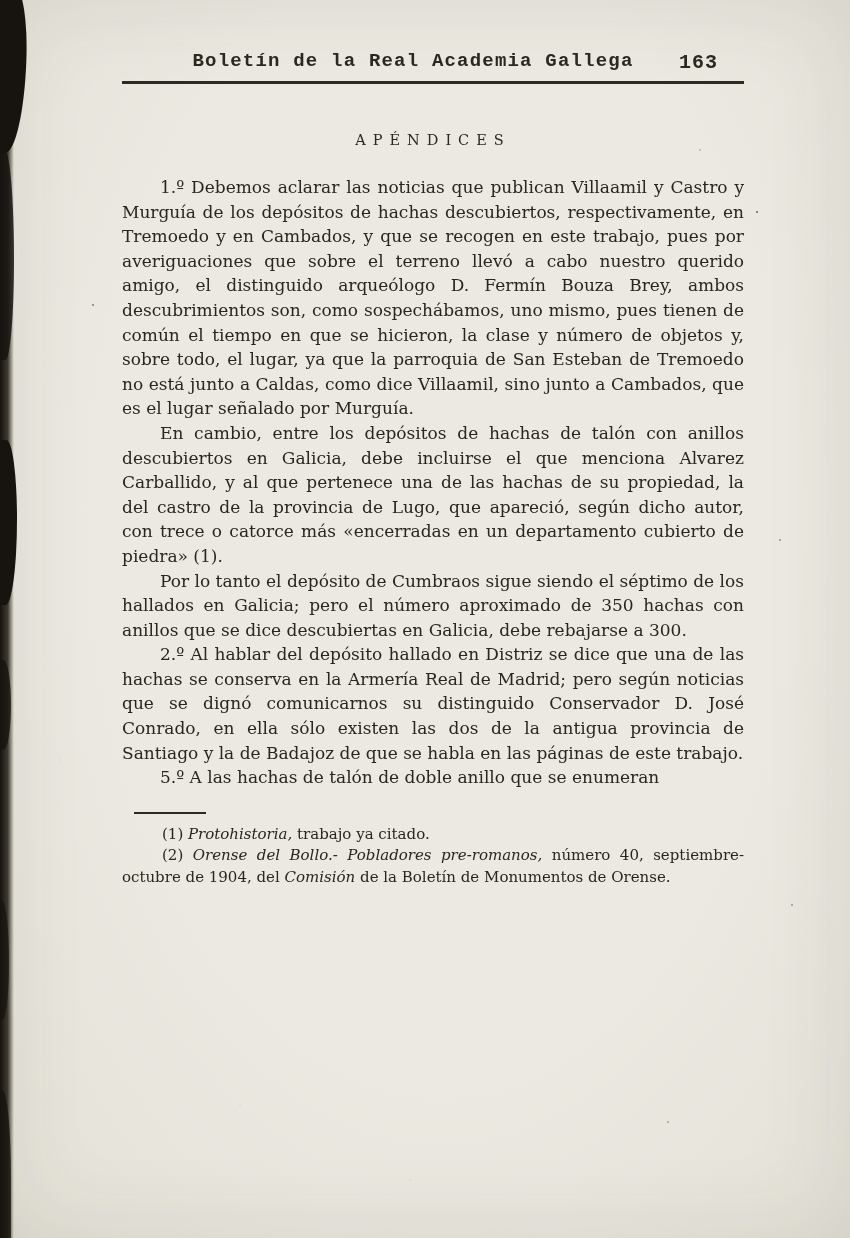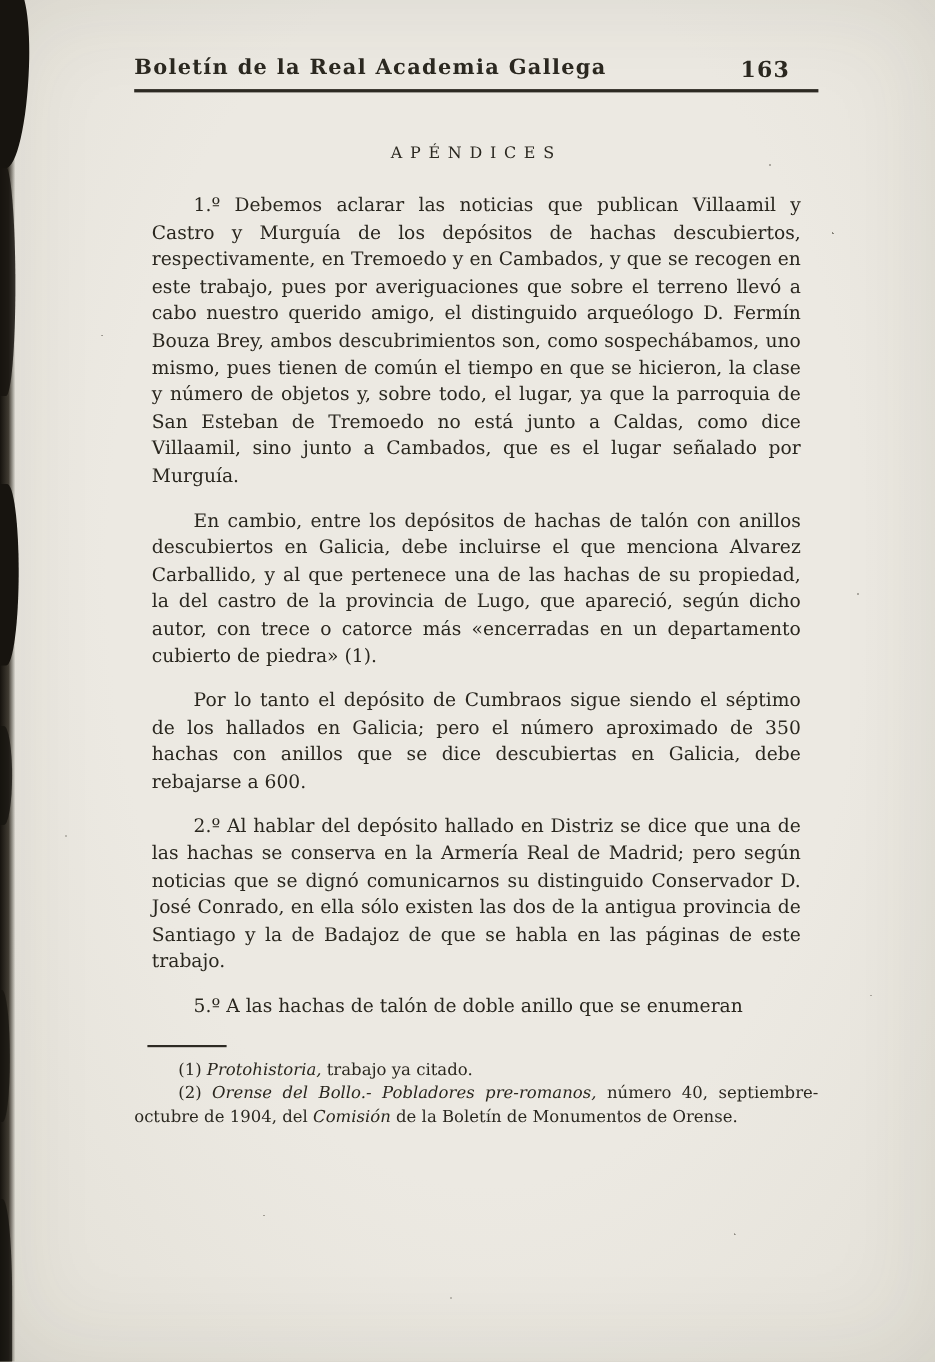--- a/index.html
+++ b/index.html
@@ -51,25 +51,27 @@
 
   .content {
     position: absolute;
     left: 122px;
     right: 106px;
     top: 50px;
   }
 
   .header-row {
     position: relative;
+    text-align: center;
     font-size: 19px;
     font-weight: bold;
     letter-spacing: 1.2px;
     color: #2b2820;
     padding-right: 40px; 
+    font-family: Liberation Mono, monospace;
   }
   .page-num {
     position: absolute;
     right: 26px;
     top: 1px;
     font-size: 20px;
     font-weight: bold;
     letter-spacing: 1px;
   }
   .header-rule {
@@ -87,21 +89,21 @@
     color: #2b2820;
   }
 
   .body-text {
     margin-top: 27px;
     font-size: 17px;
     line-height: 24.6px;
     text-align: justify;
     color: #29261e;
   }
-  .body-text p { margin: 16px; text-indent: 38px; }
+  .body-text p { margin: 0; text-indent: 38px; }
 
   .footnotes {
     margin-top: 22px;
     font-size: 15px;
     line-height: 21.6px;
     text-align: justify;
     color: #29261e;
   }
   .footnote-rule {
     width: 72px;
@@ -133,21 +135,21 @@
       <span>Boletín de la Real Academia Gallega</span>
       <span class="page-num">163</span>
     </div>
     <div class="header-rule"></div>
 
     <h1 class="section-title">APÉNDICES</h1>
 
     <div class="body-text">
       <p>1.º  Debemos aclarar las noticias que publican Villaamil y Castro y Murguía de los depósitos de hachas descubiertos, respectivamente, en Tremoedo y en Cambados, y que se recogen en este trabajo, pues por averiguaciones que sobre el terreno llevó a cabo nuestro querido amigo, el distinguido arqueólogo D. Fermín Bouza Brey, ambos descubrimientos son, como sospechábamos, uno mismo, pues tienen de común el tiempo en que se hicieron, la clase y número de objetos y, sobre todo, el lugar, ya que la parroquia de San Esteban de Tremoedo no está junto a Caldas, como dice Villaamil, sino junto a Cambados, que es el lugar señalado por Murguía.</p>
       <p>En cambio, entre los depósitos de hachas de talón con anillos descubiertos en Galicia, debe incluirse el que menciona Alvarez Carballido, y al que pertenece una de las hachas de su propiedad, la del castro de la provincia de Lugo, que apareció, según dicho autor, con trece o catorce más «encerradas en un departamento cubierto de piedra» (1).</p>
-      <p>Por lo tanto el depósito de Cumbraos sigue siendo el séptimo de los hallados en Galicia; pero el número aproximado de 350 hachas con anillos que se dice descubiertas en Galicia, debe rebajarse a 600.</p>
+      <p>Por lo tanto el depósito de Cumbraos sigue siendo el séptimo de los hallados en Galicia; pero el número aproximado de 350 hachas con anillos que se dice descubiertas en Galicia, debe rebajarse a 300.</p>
       <p>2.º  Al hablar del depósito hallado en Distriz se dice que una de las hachas se conserva en la Armería Real de Madrid; pero según noticias que se dignó comunicarnos su distinguido Conservador D. José Conrado, en ella sólo existen las dos de la antigua provincia de Santiago y la de Badajoz de que se habla en las páginas de este trabajo.</p>
       <p>5.º  A las hachas de talón de doble anillo que se enumeran</p>
     </div>
 
     <div class="footnotes">
       <div class="footnote-rule"></div>
       <p>
         <span>(1) </span><span class="it">Protohistoria,</span><span> trabajo ya citado.</span>
       </p>
       <p>

